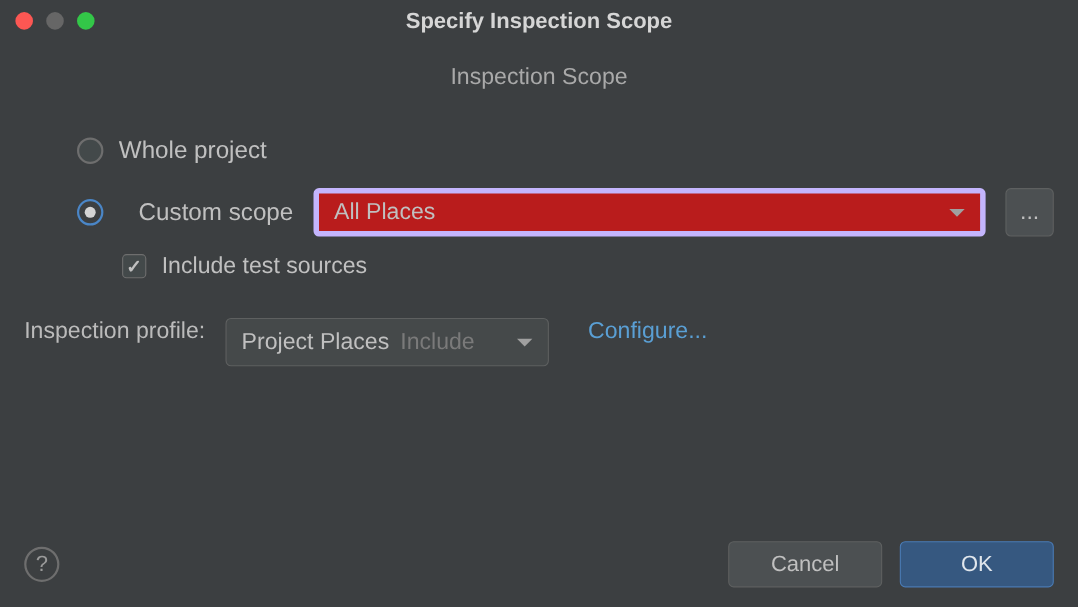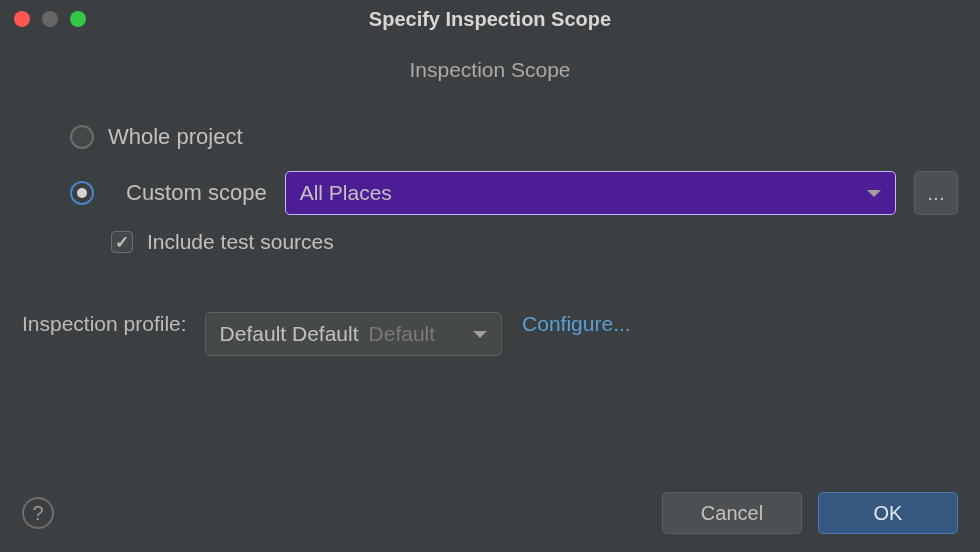--- a/index.html
+++ b/index.html
@@ -117,22 +117,22 @@
     }
 
     .radio-label {
       font-size: 22px;
       color: #c0c0c0;
     }
 
     .dropdown {
       flex: 1;
       height: 44px;
-      background: #4c1d95;
-      border: 1px solid #c4b5fd;
+      background: #b91c1c;
+      border: 5px solid #c4b5fd;
       border-radius: 5px;
       display: flex;
       align-items: center;
       padding: 0 14px;
       justify-content: space-between;
     }
 
     .dropdown-text {
       font-size: 21px;
       color: #c0c0c0;
@@ -155,21 +155,21 @@
       display: flex;
       align-items: center;
       justify-content: center;
       font-size: 21px;
       color: #c0c0c0;
     }
 
     .checkbox-row {
       display: flex;
       align-items: center;
-      margin-bottom: 58px;
+      margin-bottom: 35px;
       padding-left: 41px;
     }
 
     .checkbox {
       width: 22px;
       height: 22px;
       background: #43494a;
       border: 1px solid #6e6e6e;
       border-radius: 4px;
       margin-right: 14px;
@@ -221,21 +221,21 @@
 
     .profile-suffix {
       font-size: 21px;
       color: #7a7a7a;
       margin-right: 28px;
     }
 
     .configure-link {
       font-size: 21px;
       color: #5a9fd4;
-      margin-left: 2px;
+      margin-left: 18px;
     }
 
     .footer {
       position: absolute;
       bottom: 18px;
       left: 22px;
       right: 22px;
       display: flex;
       align-items: center;
       justify-content: space-between;
@@ -321,22 +321,22 @@
     <div class="checkbox-row">
       <div class="checkbox checked"></div>
       <div class="checkbox-label">Include test sources</div>
     </div>
 
   </div>
 
   <div class="profile-row">
     <div class="profile-label">Inspection profile:</div>
     <div class="profile-dropdown">
-      <span class="profile-name">Default Default</span>
-      <span class="profile-suffix">Default</span>
+      <span class="profile-name">Project Places</span>
+      <span class="profile-suffix">Include</span>
       <span class="dropdown-chevron"></span>
     </div>
     <div class="configure-link">Configure...</div>
   </div>
 
 </div>
 
 <div class="footer">
   <div class="help-btn">?</div>
   <div class="footer-buttons">

